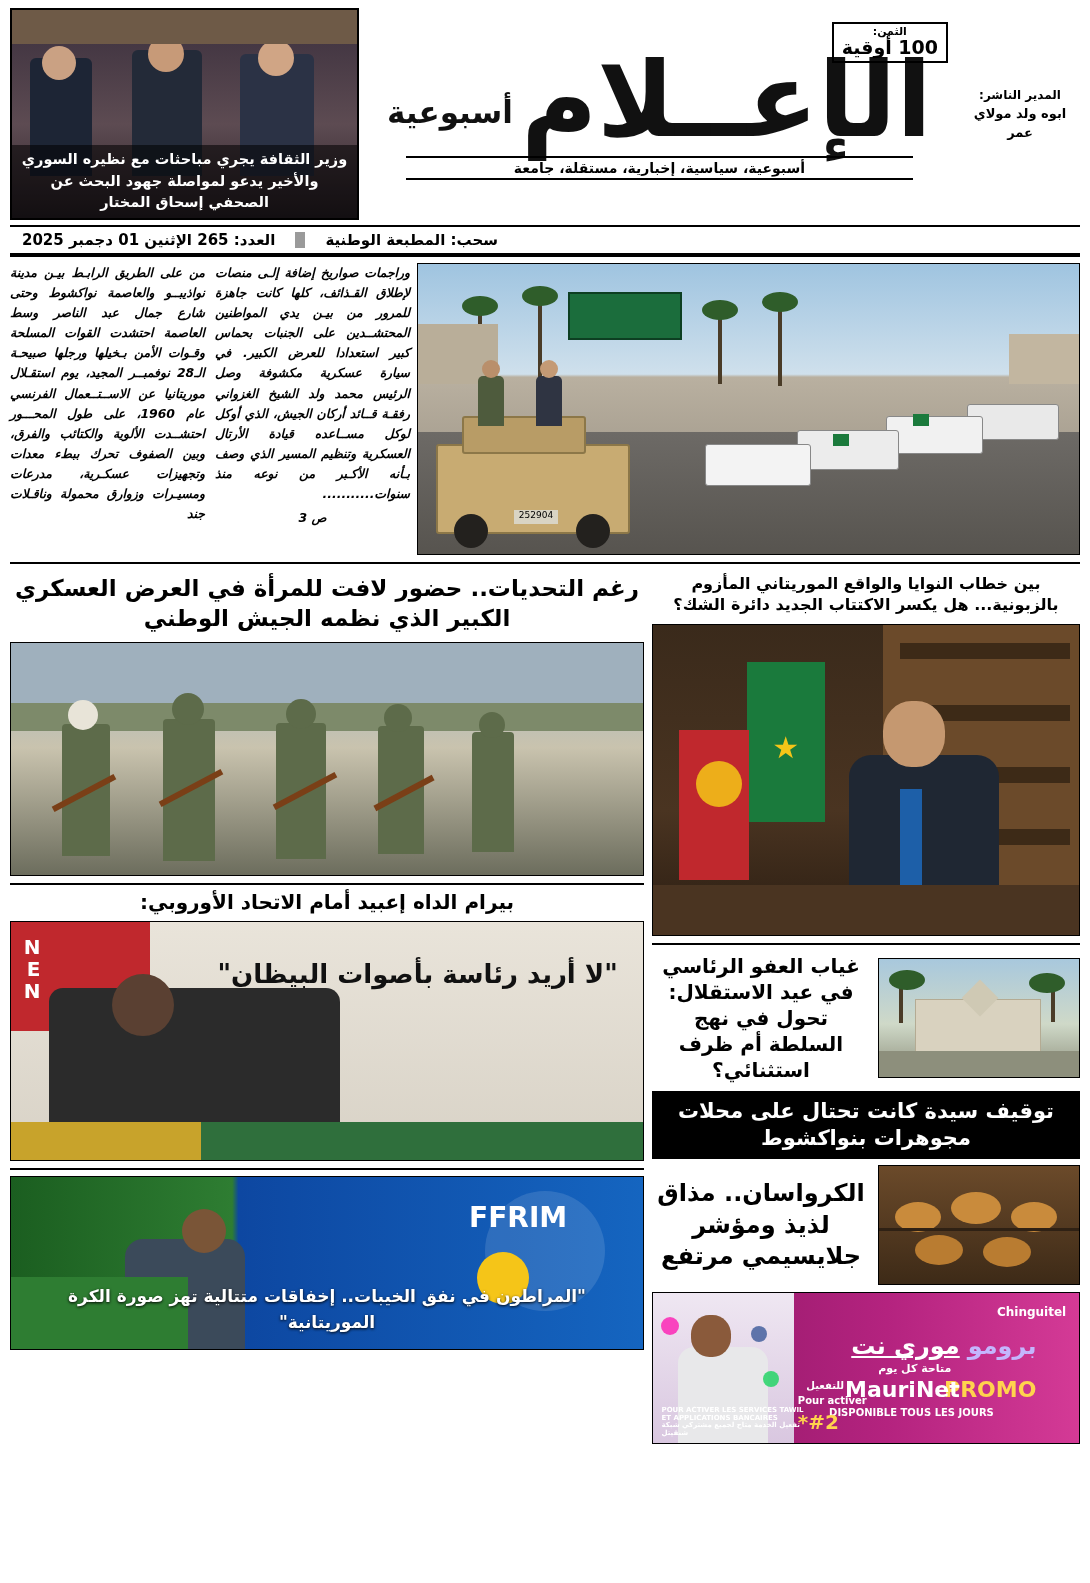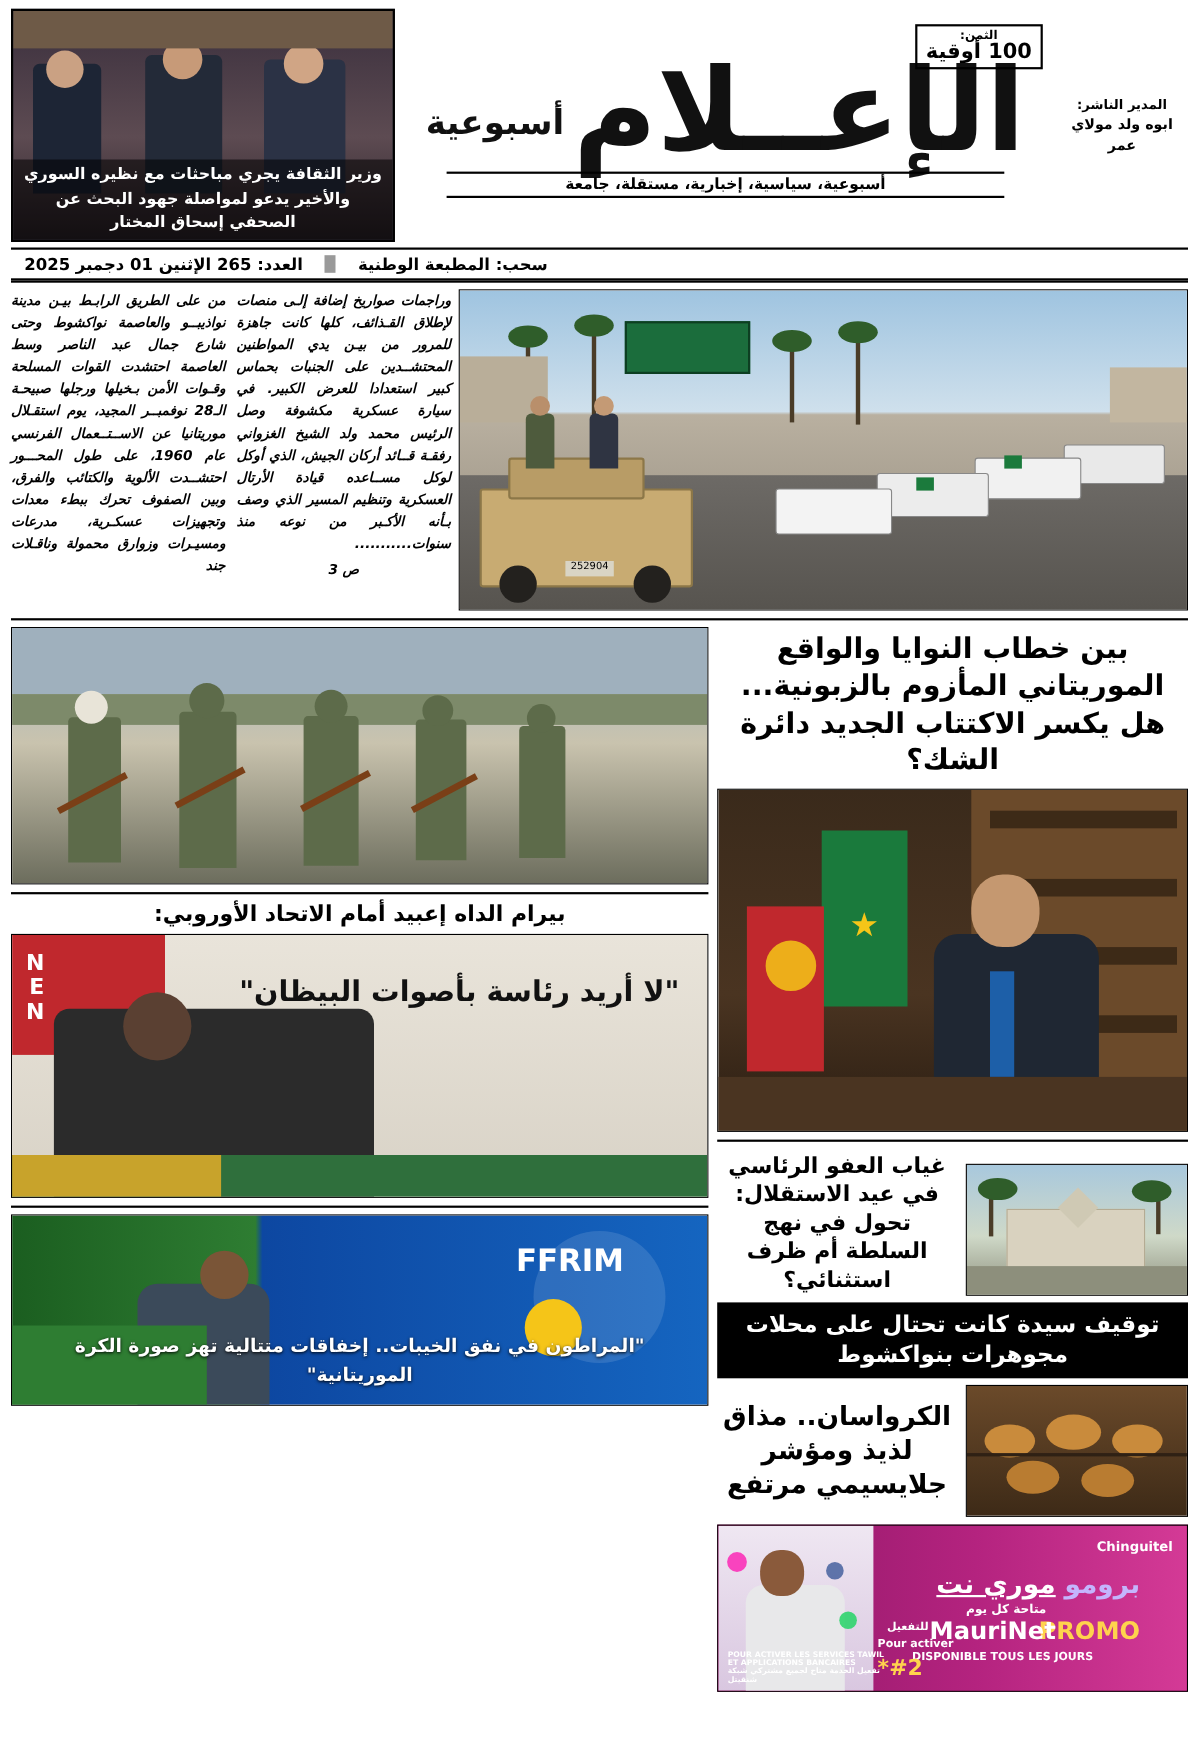--- a/index.html
+++ b/index.html
@@ -181,20 +181,21 @@
 
       <div style="position:absolute;right:150px;top:150px;width:16px;height:12px;background:#1b7a3c;"></div>
       <div style="position:absolute;right:230px;top:170px;width:16px;height:12px;background:#1b7a3c;"></div>
     </div>
   </div>
 
   <div class="mid">
 
     <div class="col-right">
 
+      <div class="hl hl-2">رغم التحديات.. حضور لافت للمرأة في العرض العسكري الكبير الذي نظمه الجيش الوطني</div>
 
       <div class="photo" style="height:232px;">
         <div class="parade-bg"></div>
         <div style="position:absolute;left:0;right:0;top:0;height:26%;background:#9fb0bd;"></div>
         <div style="position:absolute;left:0;right:0;top:26%;height:12%;background:#7d8a6a;"></div>
         <div class="soldier" style="left:8%;bottom:8%;width:48px;height:132px;"></div>
         <div style="position:absolute;left:9%;bottom:calc(8% + 126px);width:30px;height:30px;border-radius:50%;background:#e8e4d8;"></div>
         <div class="soldier" style="left:24%;bottom:6%;width:52px;height:142px;"></div>
         <div style="position:absolute;left:25.5%;bottom:calc(6% + 136px);width:32px;height:32px;border-radius:50%;background:#5d6b4a;"></div>
         <div class="soldier" style="left:42%;bottom:7%;width:50px;height:136px;"></div>
@@ -233,21 +234,21 @@
         <div style="position:absolute;right:18%;top:44%;width:52px;height:52px;border-radius:50%;background:#f5c518;"></div>
         <div style="position:absolute;left:18%;bottom:0;width:120px;height:110px;background:#3b4a5a;border-radius:18px 18px 0 0;"></div>
         <div style="position:absolute;left:27%;bottom:96px;width:44px;height:44px;border-radius:50%;background:#7a5537;"></div>
         <div style="position:absolute;left:0;bottom:0;width:28%;height:42%;background:#2e7d32;"></div>
         <div class="quote-txt small">"المراطون في نفق الخيبات.. إخفاقات متتالية تهز صورة الكرة الموريتانية"</div>
       </div>
     </div>
 
     <div class="col-left">
 
-      <div class="hl hl-2" style="font-size:26px;">بين خطاب النوايا والواقع الموريتاني المأزوم بالزبونية... هل يكسر الاكتتاب الجديد دائرة الشك؟</div>
+      <div class="hl hl-2" style="font-size:16px;">بين خطاب النوايا والواقع الموريتاني المأزوم بالزبونية... هل يكسر الاكتتاب الجديد دائرة الشك؟</div>
 
       <div class="photo" style="height:310px;">
         <div class="pres-bg"></div>
         <div class="shelf" style="right:0;top:0;width:46%;height:100%;background:#6b4a2a;"></div>
         <div style="position:absolute;right:2%;top:6%;width:40%;height:16px;background:#3d2a17;"></div>
         <div style="position:absolute;right:2%;top:26%;width:40%;height:16px;background:#3d2a17;"></div>
         <div style="position:absolute;right:2%;top:46%;width:40%;height:16px;background:#3d2a17;"></div>
         <div style="position:absolute;right:2%;top:66%;width:40%;height:16px;background:#3d2a17;"></div>
         <div class="flagm" style="left:22%;top:12%;width:78px;height:160px;background:#1a7a3c;"></div>
         <div class="star" style="left:28%;top:34%;">★</div>
@@ -255,21 +256,21 @@
         <div style="position:absolute;left:10%;top:44%;width:46px;height:46px;border-radius:50%;background:#f5c518;opacity:.85;"></div>
 
         <div style="position:absolute;left:46%;bottom:16%;width:150px;height:130px;background:#1f2733;border-radius:22px 22px 0 0;"></div>
         <div style="position:absolute;left:54%;bottom:calc(16% + 118px);width:62px;height:66px;border-radius:46%;background:#c59870;"></div>
         <div style="position:absolute;left:58%;bottom:16%;width:22px;height:96px;background:#1d5fa8;"></div>
         <div style="position:absolute;left:0;right:0;bottom:0;height:16%;background:#4a3421;"></div>
       </div>
 
       <div class="rule"></div>
 
-      <div style="display:flex;flex-direction:row-reverse;gap:8px;margin-top:6px;align-items:flex-end;">
+      <div style="display:flex;flex-direction:row-reverse;gap:8px;margin-top:6px;align-items:center;">
         <div style="flex:1;">
           <div class="hl" style="font-size:20px;padding:2px;">غياب العفو الرئاسي في عيد الاستقلال: تحول في نهج السلطة أم ظرف استثنائي؟</div>
         </div>
         <div class="photo" style="width:200px;height:118px;">
           <div class="blg-bg"></div>
           <div class="blg" style="left:18%;top:34%;width:62%;height:44%;"></div>
           <div style="position:absolute;left:44%;top:22%;width:26px;height:26px;background:#cfc9b4;transform:rotate(45deg);"></div>
           <div class="palm" style="left:10%;top:16%;height:46px;"></div>
             <div class="palmtop" style="left:5%;top:10%;"></div>
           <div class="palm" style="right:12%;top:18%;height:42px;"></div>

